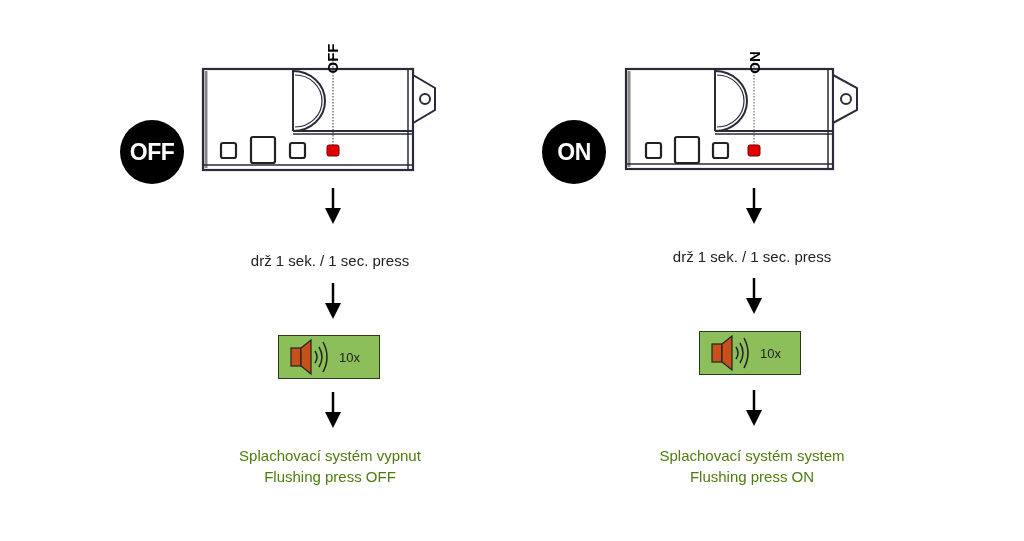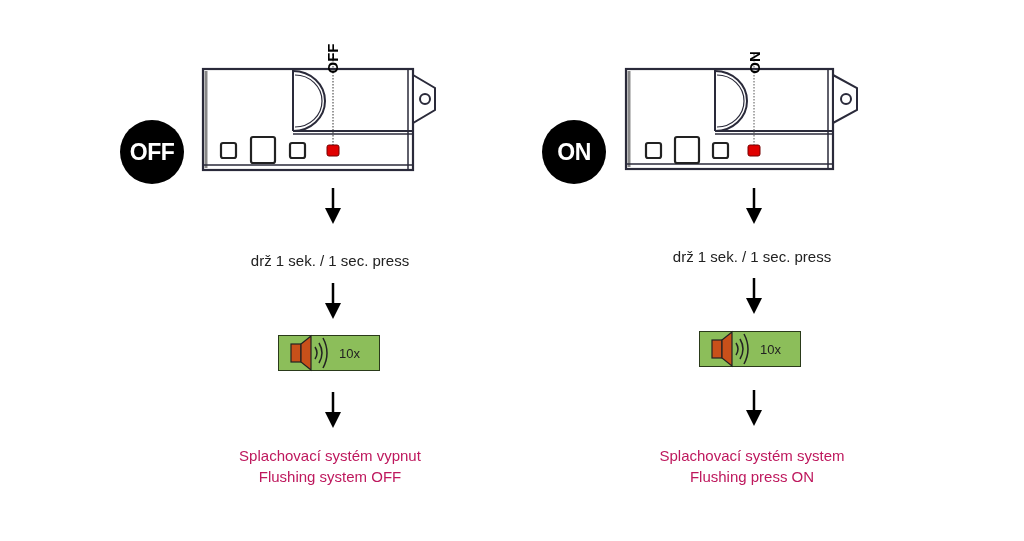--- a/index.html
+++ b/index.html
@@ -7,25 +7,25 @@
          font-family:"Liberation Sans", sans-serif; color:#222; }
   .panel { position:absolute; top:0; width:420px; height:541px; }
   .panel svg.device { position:absolute; left:0; top:0; }
   .badge { position:absolute; width:64px; height:64px; border-radius:50%;
            background:#000; color:#fff; font-weight:bold; font-size:23px;
            display:flex; align-items:center; justify-content:center; letter-spacing:-0.5px; }
   .vlabel { position:absolute; font-weight:bold; font-size:15px; color:#000;
             transform:rotate(-90deg); transform-origin:center center; white-space:nowrap; }
   .step-text { position:absolute; font-size:15px; color:#222; text-align:center; white-space:nowrap; }
   .arrow { position:absolute; width:20px; height:40px; }
-  .sound-box { position:absolute; width:102px; height:36px; background:#8cbe5a;
+  .sound-box { position:absolute; width:102px; height:44px; background:#8cbe5a;
                border:1.5px solid #2a3a1a; box-sizing:border-box; display:flex; align-items:center; }
   .sound-box svg { margin-left:10px; }
   .sound-count { font-size:13px; color:#222; margin-left:8px; }
-  .result { position:absolute; font-size:15px; color:#be185d; text-align:center; line-height:21px; white-space:nowrap; }
+  .result { position:absolute; font-size:15px; color:#4d7c0f; text-align:center; line-height:21px; white-space:nowrap; }
 </style>
 </head>
 <body>
 
 <div class="panel" style="left:110px;">
   <svg class="device" width="340" height="230">
 
     <rect x="93" y="69" width="210" height="101" fill="#fff" stroke="#2a2a3a" stroke-width="2.2"></rect>
     <line x1="96" y1="71" x2="96" y2="168" stroke="#888" stroke-width="3"></line>
 
@@ -73,21 +73,21 @@
     <span class="sound-count">10x</span>
   </div>
 
   <svg class="arrow" style="left:213px; top:392px;" viewBox="0 0 20 40">
     <line x1="10" y1="0" x2="10" y2="24" stroke="#000" stroke-width="2.5"></line>
     <polygon points="2,20 18,20 10,36" fill="#000"></polygon>
   </svg>
 
   <div class="result" style="left:90px; top:445px; width:260px;">
     <div>Splachovací systém vypnut</div>
-    <div>Flushing system OFF</div>
+    <div>Flushing press OFF</div>
   </div>
 </div>
 
 <div class="panel" style="left:530px;">
   <svg class="device" width="340" height="230">
     <rect x="96" y="69" width="207" height="100" fill="#fff" stroke="#2a2a3a" stroke-width="2.2"></rect>
     <line x1="99" y1="71" x2="99" y2="167" stroke="#888" stroke-width="3"></line>
     <line x1="185" y1="69" x2="185" y2="131" stroke="#2a2a3a" stroke-width="2"></line>
     <line x1="185" y1="131" x2="303" y2="131" stroke="#2a2a3a" stroke-width="2"></line>
     <line x1="185" y1="134" x2="303" y2="134" stroke="#2a2a3a" stroke-width="1.5"></line>

